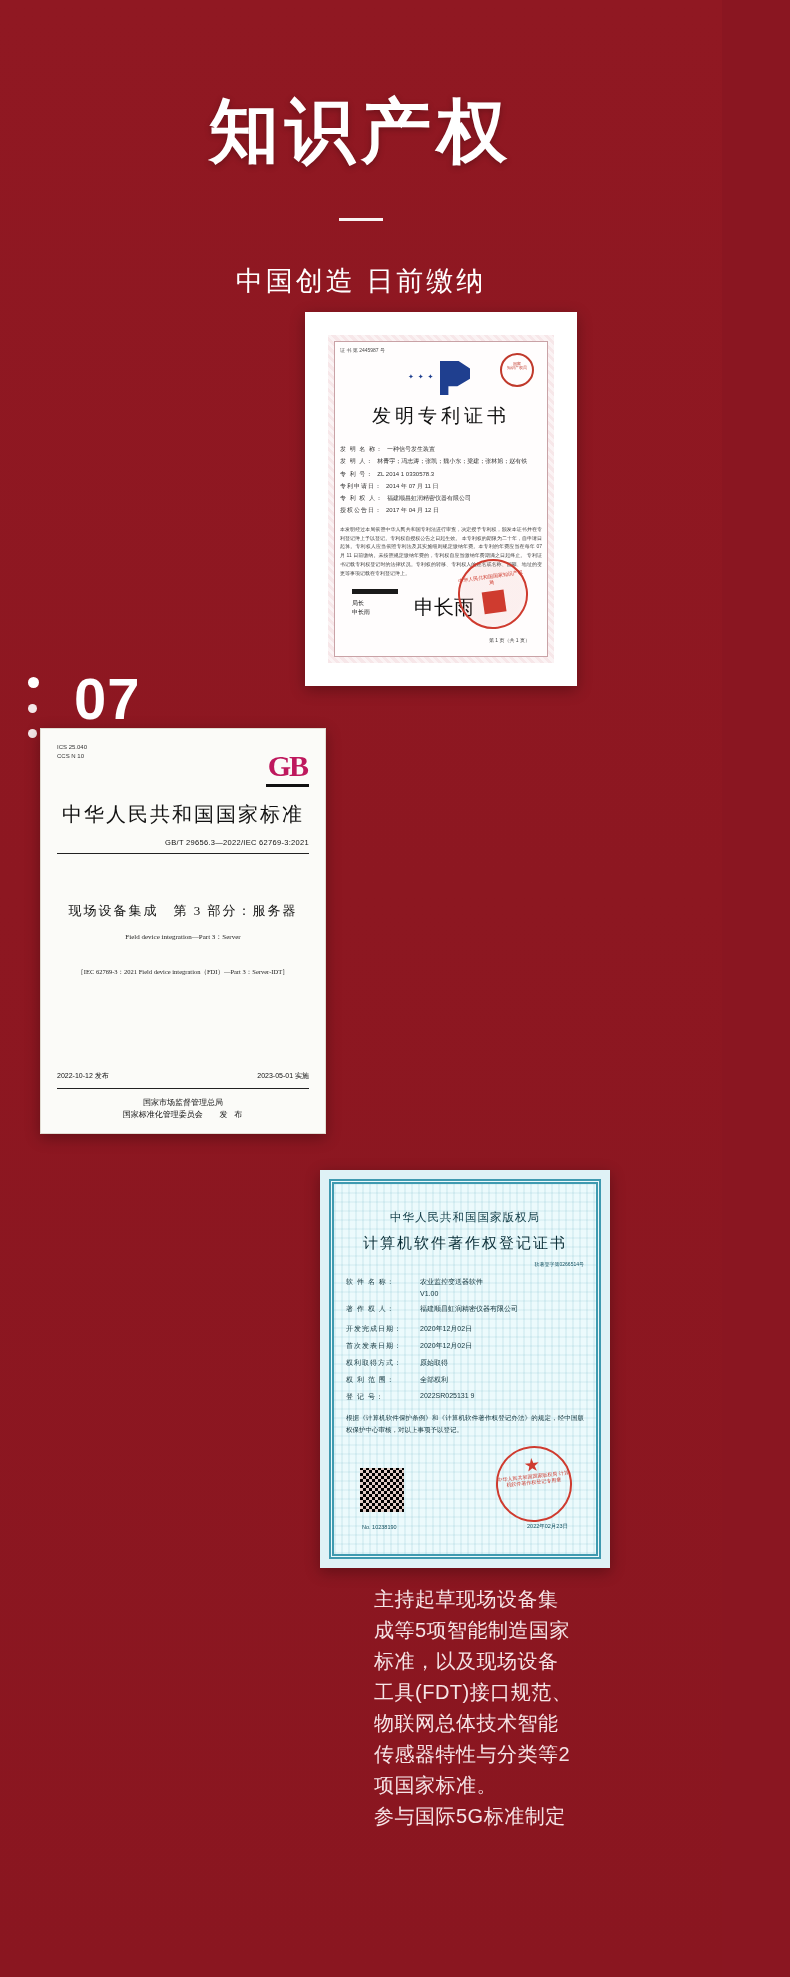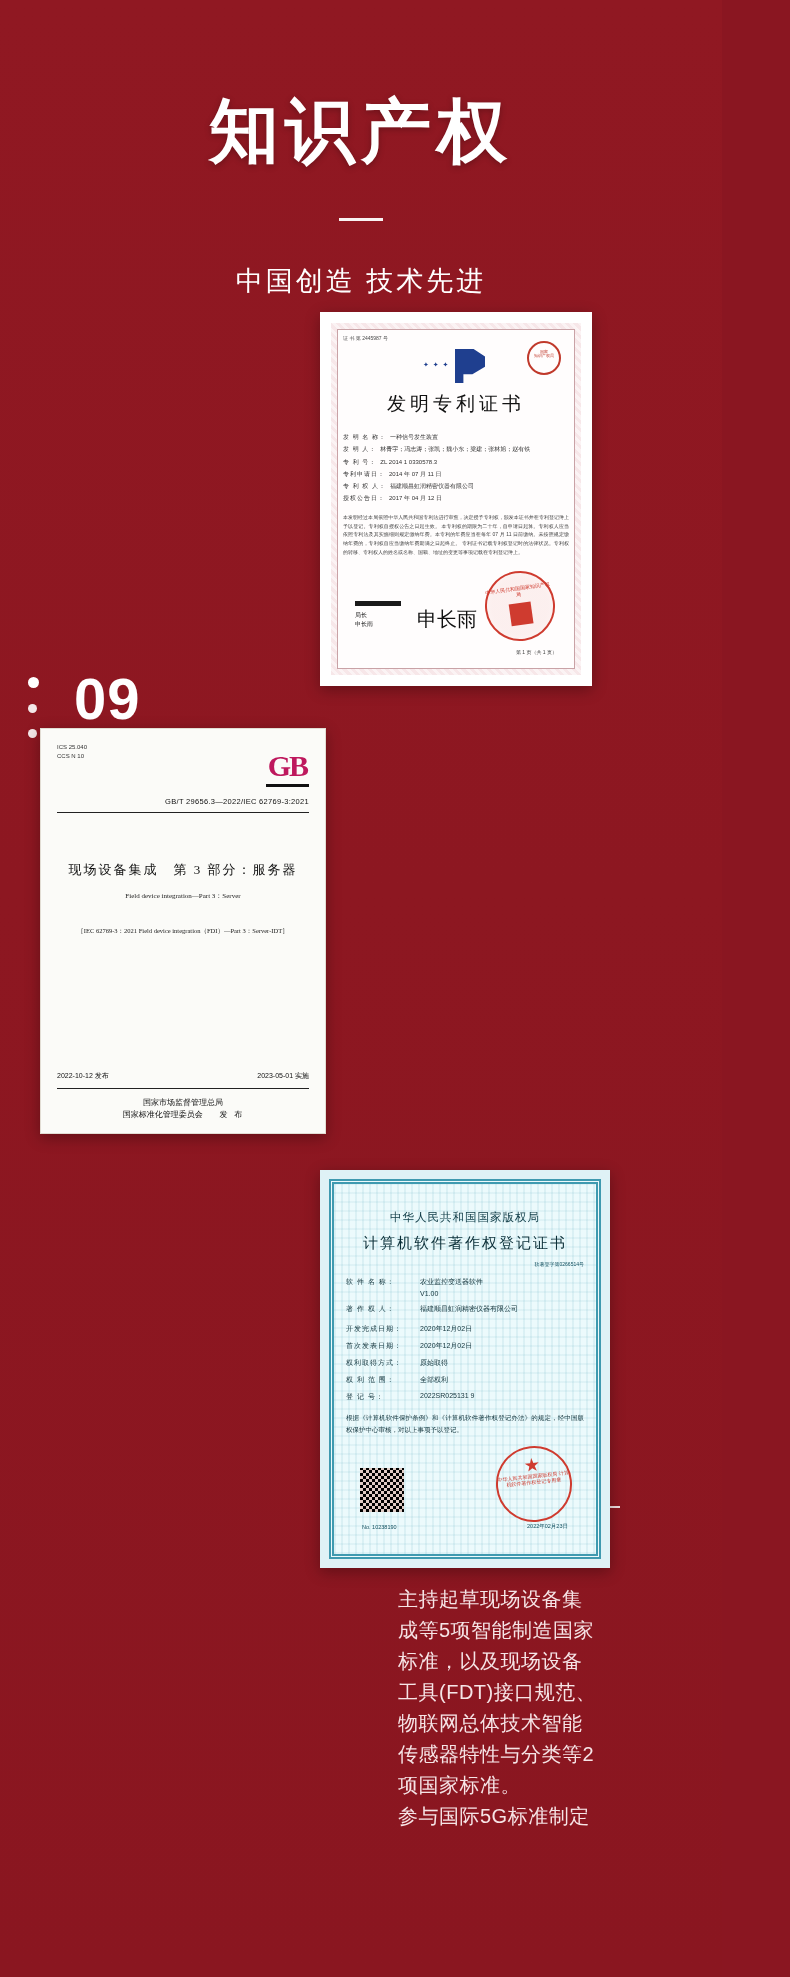--- a/index.html
+++ b/index.html
@@ -82,22 +82,22 @@
   .foot-line {
     width: 222px; height: 2px;
     background: rgba(255,255,255,.8);
     margin-top: 34px;
   }
 
   
   .cert { position: absolute; background: #fff; box-shadow: 0 4px 14px rgba(0,0,0,.3); }
 
   #cert-patent {
-    left: 320px; top: 312px; width: 272px; height: 374px;
-    padding: 5px;
+    left: 305px; top: 312px; width: 272px; height: 374px;
+    padding: 17px;
     background: #ffffff;
   }
   .patent-inner {
     width: 100%; height: 100%;
     border: 6px solid #fff;
     position: relative;
     background:
       repeating-linear-gradient(45deg, #f7e7e9 0 3px, #fbf3f4 3px 6px);
     overflow: hidden;
   }
@@ -269,31 +269,31 @@
   .s-date { position: absolute; right: 16px; bottom: 10px; font-size: 5.5px; color: #13505f; }
 </style>
 </head>
 <body>
 
 <div class="page">
 
   <div class="header">
     <h1>知识产权</h1>
     <div class="rule"></div>
-    <div class="sub">中国创造  技术先进</div>
+    <div class="sub">中国创造  日前缴纳</div>
   </div>
 
   <div class="block num-col" style="left:28px; top:372px; width:246px;">
     <div class="dots">
       <div class="dot"></div>
       <div class="dot sm"></div>
       <div class="dot sm"></div>
     </div>
     <div style="margin-left:46px;">
-      <div class="num">09</div>
+      <div class="num">07</div>
       <div class="num-line"></div>
       <div class="title">实用新型</div>
       <div class="desc">产品获得一种信号发生装置、一种农业监控变送器、一种仪表电源等3项国家发明专利</div>
       <div class="foot-line"></div>
     </div>
   </div>
 
   <div class="cert" id="cert-patent">
     <div class="patent-inner">
       <div class="patent-frame"></div>
@@ -356,41 +356,42 @@
       </div>
     </div>
   </div>
 
   <div class="cert" id="cert-gb">
     <div class="gb-ics" style="white-space:pre-line">ICS 25.040
 CCS N 10</div>
     <div class="gb-logo-row">
       <div class="gb-logo">GB</div>
     </div>
+    <div class="gb-title">中华人民共和国国家标准</div>
     <div class="gb-code">GB/T 29656.3—2022/IEC 62769-3:2021</div>
     <div class="gb-hr"></div>
     <div class="gb-name">现场设备集成　第 3 部分：服务器</div>
     <div class="gb-name-en">Field device integration—Part 3：Server</div>
     <div class="gb-bracket">［IEC 62769-3：2021 Field device integration（FDI）—Part 3：Server-IDT］</div>
 
     <div class="gb-dates">
       <span>2022-10-12 发布</span>
       <span>2023-05-01 实施</span>
     </div>
     <div class="gb-hr2"></div>
     <div class="gb-issuer">
       <div>国家市场监督管理总局</div>
       <div>
         <span>国家标准化管理委员会</span>
         <span class="fa" style="margin-left:12px">发 布</span>
       </div>
     </div>
   </div>
 
-  <div class="block num-col" style="left:352px; top:800px; width:250px;">
+  <div class="block num-col" style="left:328px; top:800px; width:250px;">
     <div class="dots">
       <div class="dot"></div>
       <div class="dot sm"></div>
       <div class="dot sm"></div>
     </div>
     <div style="margin-left:46px;">
       <div class="num">02</div>
       <div class="num-line"></div>
       <div class="title">国家标准</div>
       <div class="desc">主持起草现场设备集成等5项智能制造国家标准，以及现场设备工具(FDT)接口规范、物联网总体技术智能传感器特性与分类等2项国家标准。

